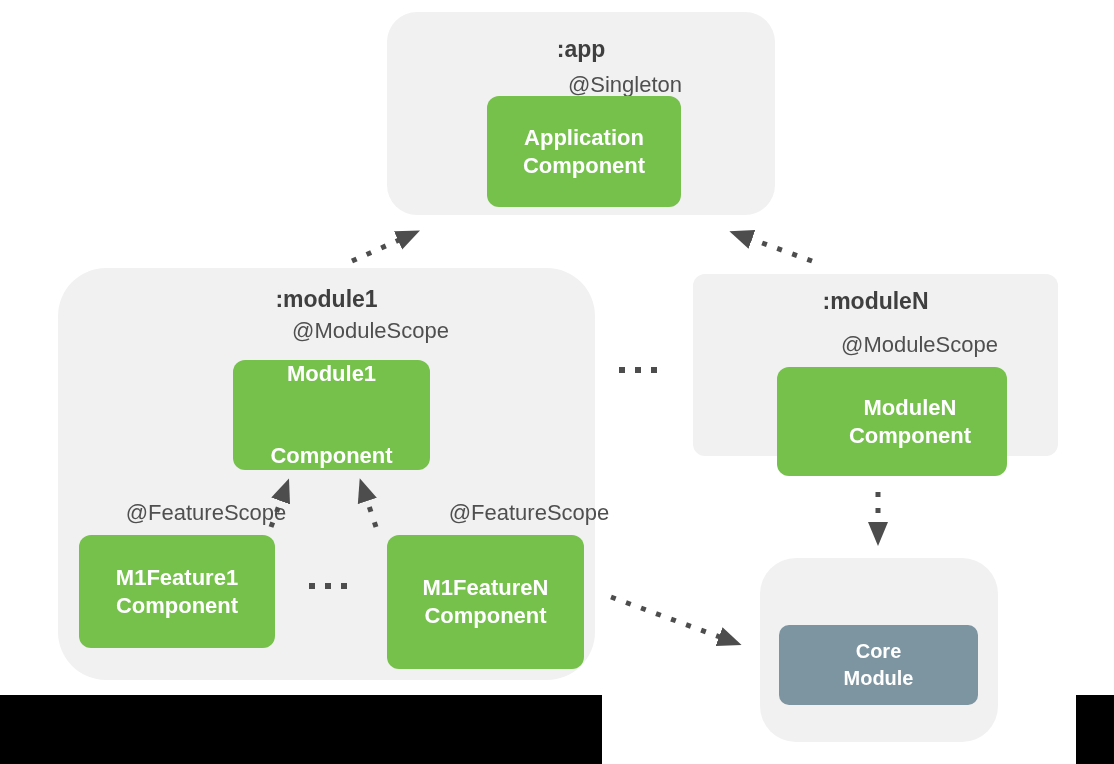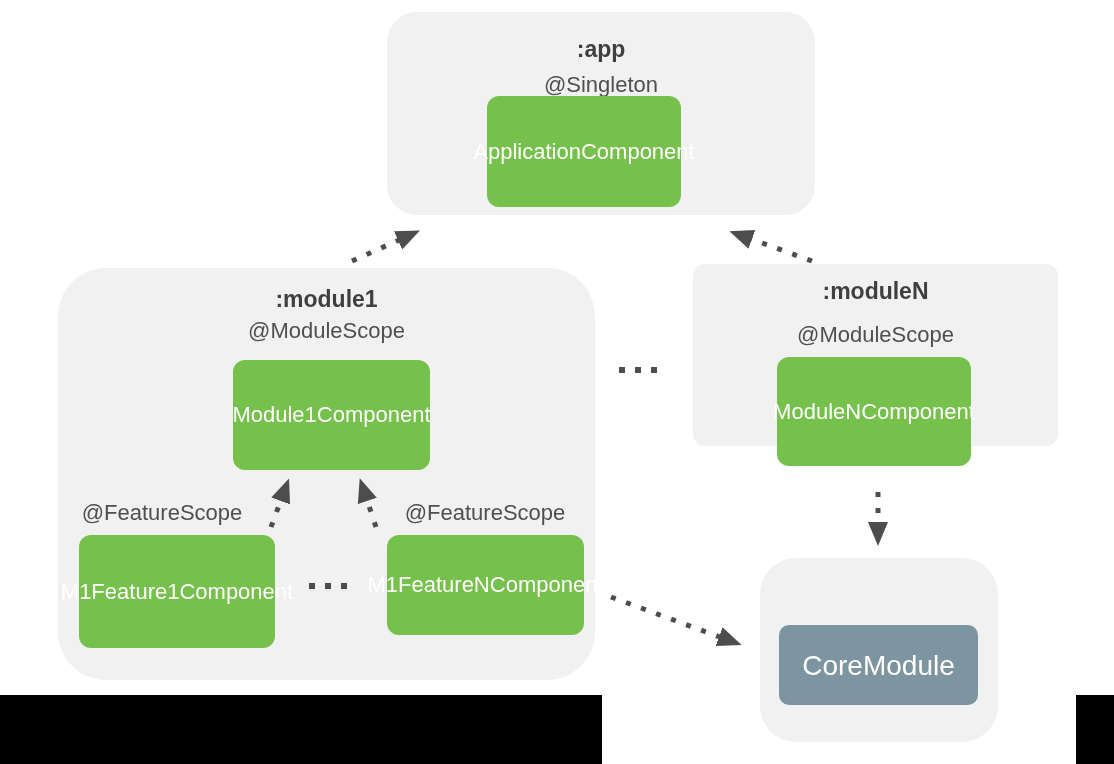--- a/index.html
+++ b/index.html
@@ -19,59 +19,59 @@
   }
   .container{
     position:absolute;background:var(--container-bg);
   }
   .ctitle{
     position:absolute;left:0;width:100%;text-align:center;
     font-size:23px;font-weight:700;color:var(--title-text);line-height:26px;
   }
   .scopelabel{
     position:absolute;text-align:center;
-    font-size:22px;font-weight:400;color:var(--label-text);line-height:26px;
+    font-size:22px;font-weight:400;color:var(--label-text);line-height:26px;padding-left:44px;
   }
   .compbox{
     position:absolute;border-radius:12px;background:var(--green);
-    display:flex;flex-direction:row;justify-content:center;align-items:center;
-    color:var(--box-text);font-size:22px;line-height:28px;text-align:center;
+    display:flex;flex-direction:column;justify-content:center;align-items:center;
+    color:var(--box-text);font-size:22px;line-height:28px;text-align:center;font-weight:bold;
   }
   .compbox.slate{background:var(--slate);border-radius:10px;}
   .arrow-layer{position:absolute;left:0;top:0;width:1114px;height:764px;pointer-events:none;}
   .arrow-layer line{stroke:var(--arrow);stroke-width:5;stroke-dasharray:5 11;fill:none;}
   .arrow-layer rect{fill:var(--arrow);}
   .letterbox{position:absolute;background:var(--letterbox);}
 
   
-  #app-container{left:387px;top:12px;width:428px;height:203px;border-radius:30px;}
+  #app-container{left:387px;top:12px;width:388px;height:203px;border-radius:30px;}
   #app-title{top:24px;}
   #app-scope{left:0;width:100%;top:60px;}
   #app-box{left:100px;top:84px;width:194px;height:111px;}
 
   
   #module1-container{left:58px;top:268px;width:537px;height:412px;border-radius:48px;}
   #module1-title{top:18px;}
   #module1-scope{left:0;width:100%;top:50px;}
-  #module1-box{left:175px;top:92px;width:197px;height:110px;}
+  #module1-box{left:175px;top:92px;width:197px;height:110px;justify-content:space-between;}
   #m1-fscope-left{left:9px;top:232px;width:190px;}
   #m1-fscope-right{left:332px;top:232px;width:190px;}
   #m1f1-box{left:21px;top:267px;width:196px;height:113px;}
-  #m1fn-box{left:329px;top:267px;width:197px;height:100px;}
+  #m1fn-box{left:329px;top:267px;width:197px;height:134px;}
 
   
-  #moduleN-container{left:693px;top:264px;width:365px;height:182px;border-radius:12px;}
+  #moduleN-container{left:693px;top:274px;width:365px;height:182px;border-radius:12px;}
   #moduleN-title{top:14px;}
   #moduleN-scope{left:0;width:100%;top:58px;}
-  #moduleN-box{left:84px;top:93px;width:194px;height:109px;}
+  #moduleN-box{left:84px;top:93px;width:194px;height:109px;padding-left:36px;}
 
   
   #core-container{left:760px;top:558px;width:238px;height:184px;border-radius:36px;}
   #core-title{top:22px;}
-  #core-box{left:19px;top:67px;width:199px;height:80px;font-size:28px;line-height:27px;}
+  #core-box{left:19px;top:67px;width:199px;height:80px;font-size:20px;line-height:27px;}
 
   #letterbox-left{left:0;top:695px;width:602px;height:69px;}
   #letterbox-right{left:1076px;top:695px;width:38px;height:69px;}
 </style>
 </head>
 <body>
 
 <div class="stage">
 
   <div class="container" id="app-container">

